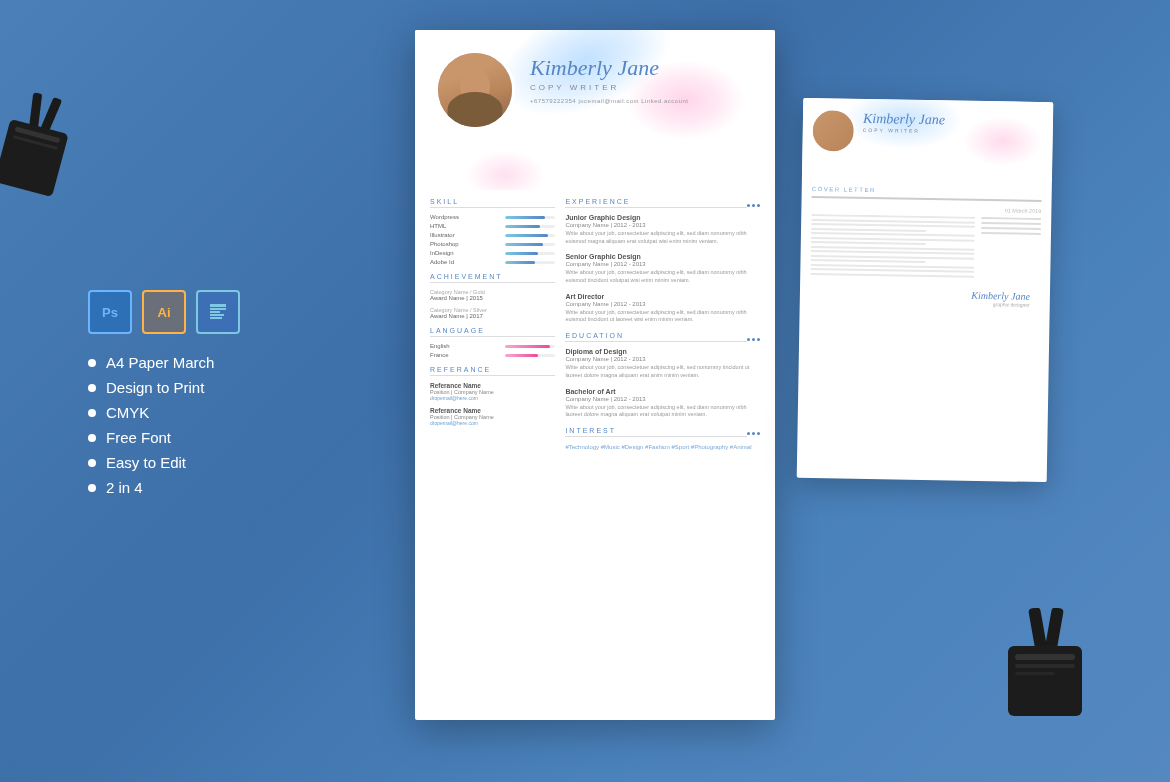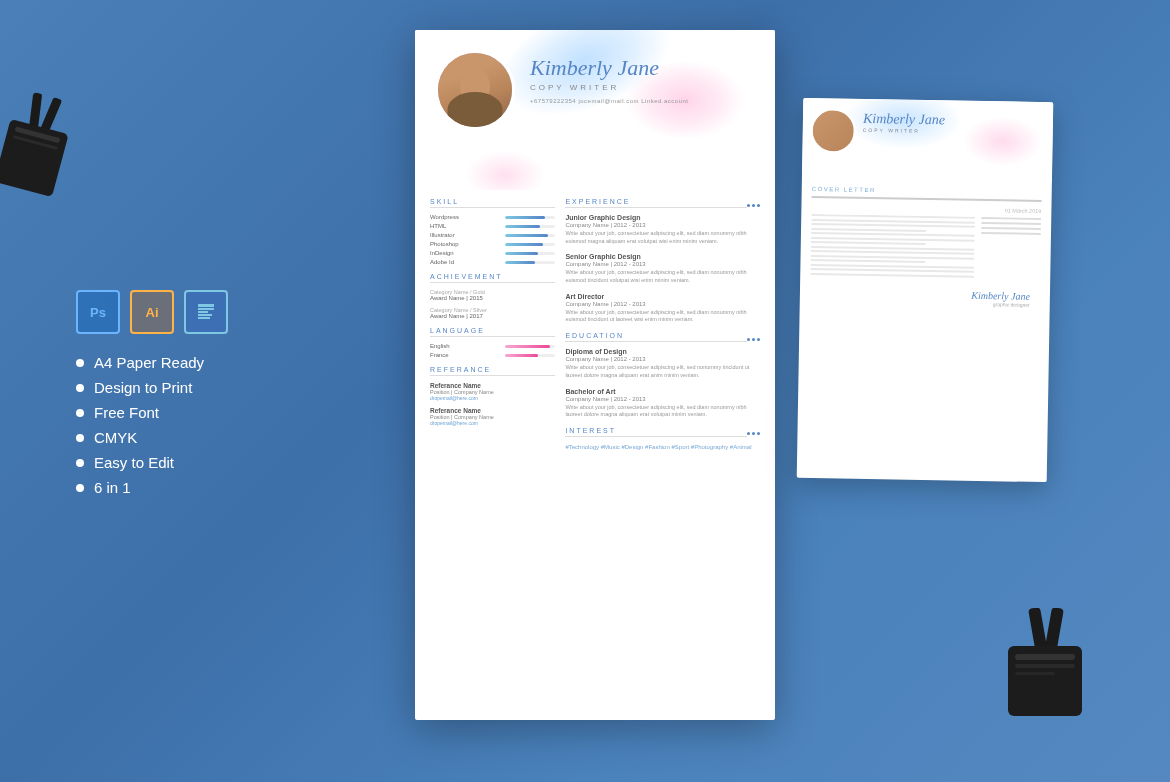--- a/index.html
+++ b/index.html
@@ -27,21 +27,21 @@
     }
 
     .clip-top-left2 {
       top: 90px;
       left: 200px;
     }
 
     
     .feature-section {
       position: absolute;
-      left: 76px;
+      left: 88px;
       top: 290px;
       color: white;
     }
 
     .software-icons {
       display: flex;
       gap: 10px;
       margin-bottom: 20px;
     }
 
@@ -555,41 +555,41 @@
       <svg width="24" height="24" viewBox="0 0 24 24" fill="none">
         <path d="M4 4h16v3H4zM4 8h16v2H4zM4 11h10v2H4zM4 14h14v2H4zM4 17h12v2H4z" fill="#7ec8e3"></path>
       </svg>
     </div>
   </div>
 
 
   <ul class="feature-list">
     <li>
       <span class="bullet-dot"></span>
-      <span>A4 Paper Ready</span>
+      <span>A4 Paper March</span>
     </li>
     <li>
       <span class="bullet-dot"></span>
       <span>Design to Print</span>
     </li>
     <li>
       <span class="bullet-dot"></span>
-      <span>Free Font</span>
+      <span>CMYK</span>
     </li>
     <li>
       <span class="bullet-dot"></span>
-      <span>CMYK</span>
+      <span>Free Font</span>
     </li>
     <li>
       <span class="bullet-dot"></span>
       <span>Easy to Edit</span>
     </li>
     <li>
       <span class="bullet-dot"></span>
-      <span>6 in 1</span>
+      <span>2 in 4</span>
     </li>
   </ul>
 </div>
 
 <div class="resume-main">
   <div class="resume-header">
     <div class="watercolor-bg">
       <div class="wc-blue"></div>
       <div class="wc-pink"></div>
       <div class="wc-pink2"></div>

